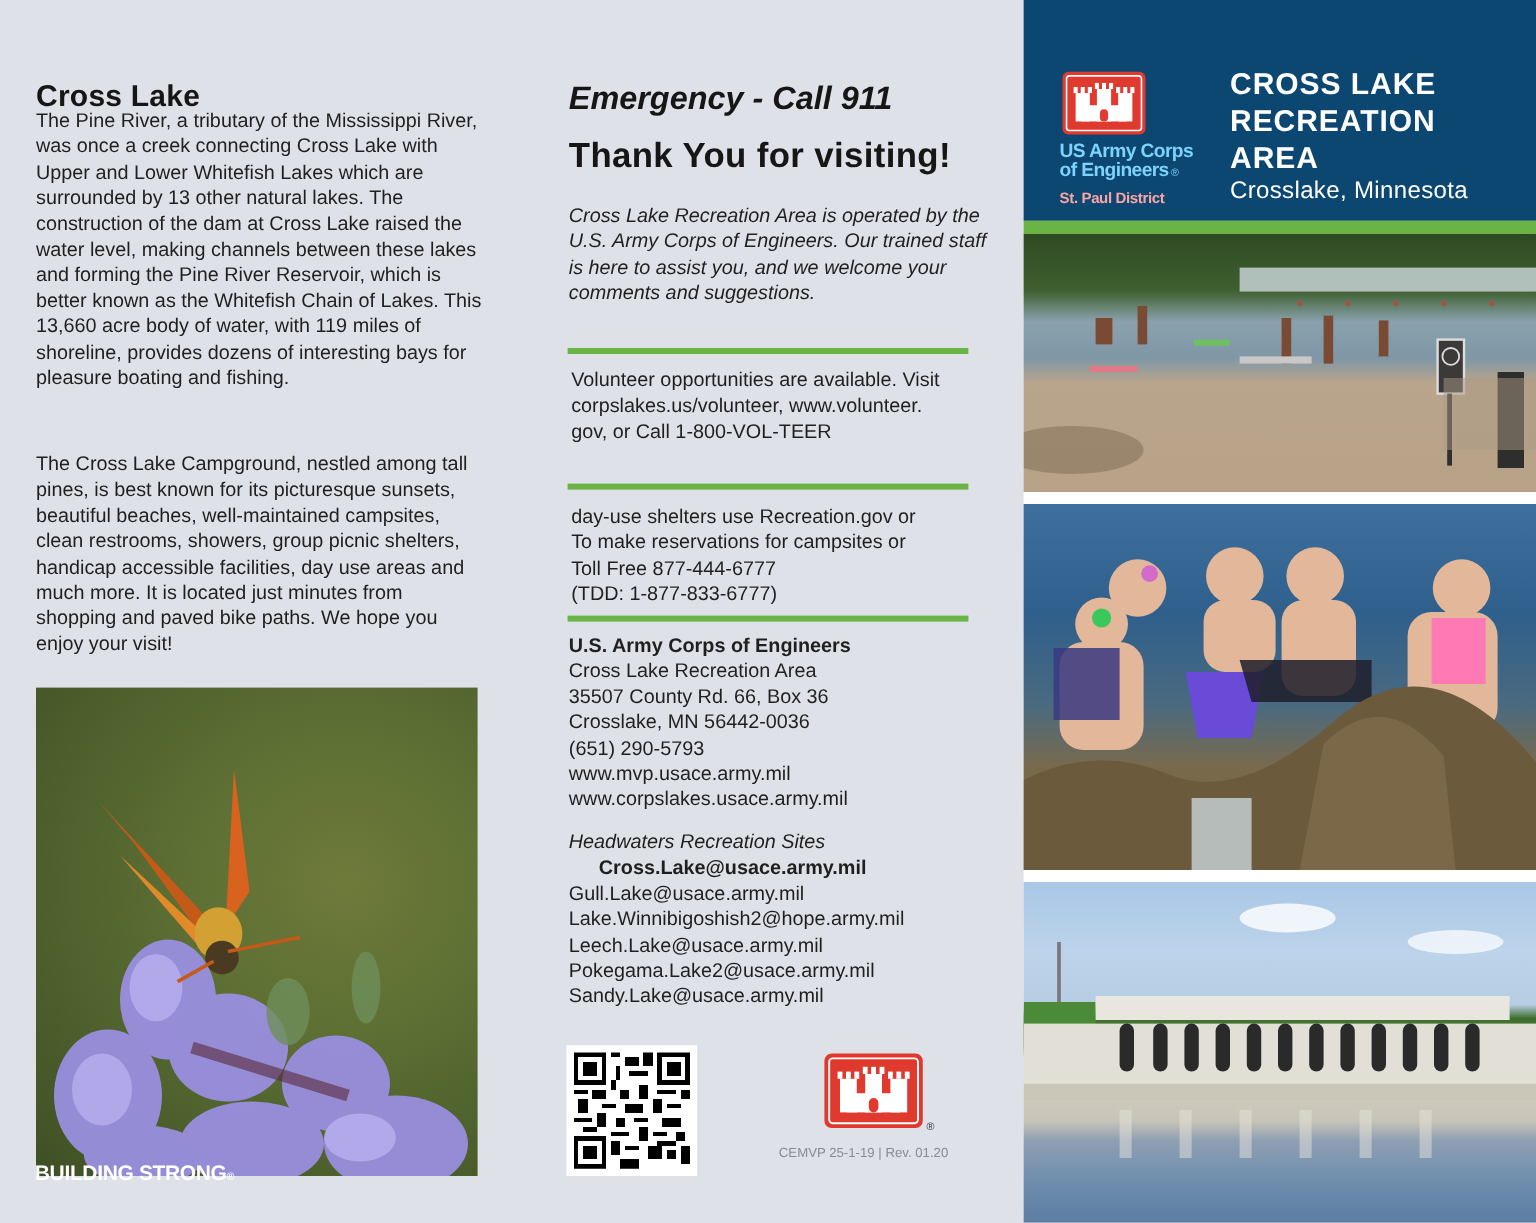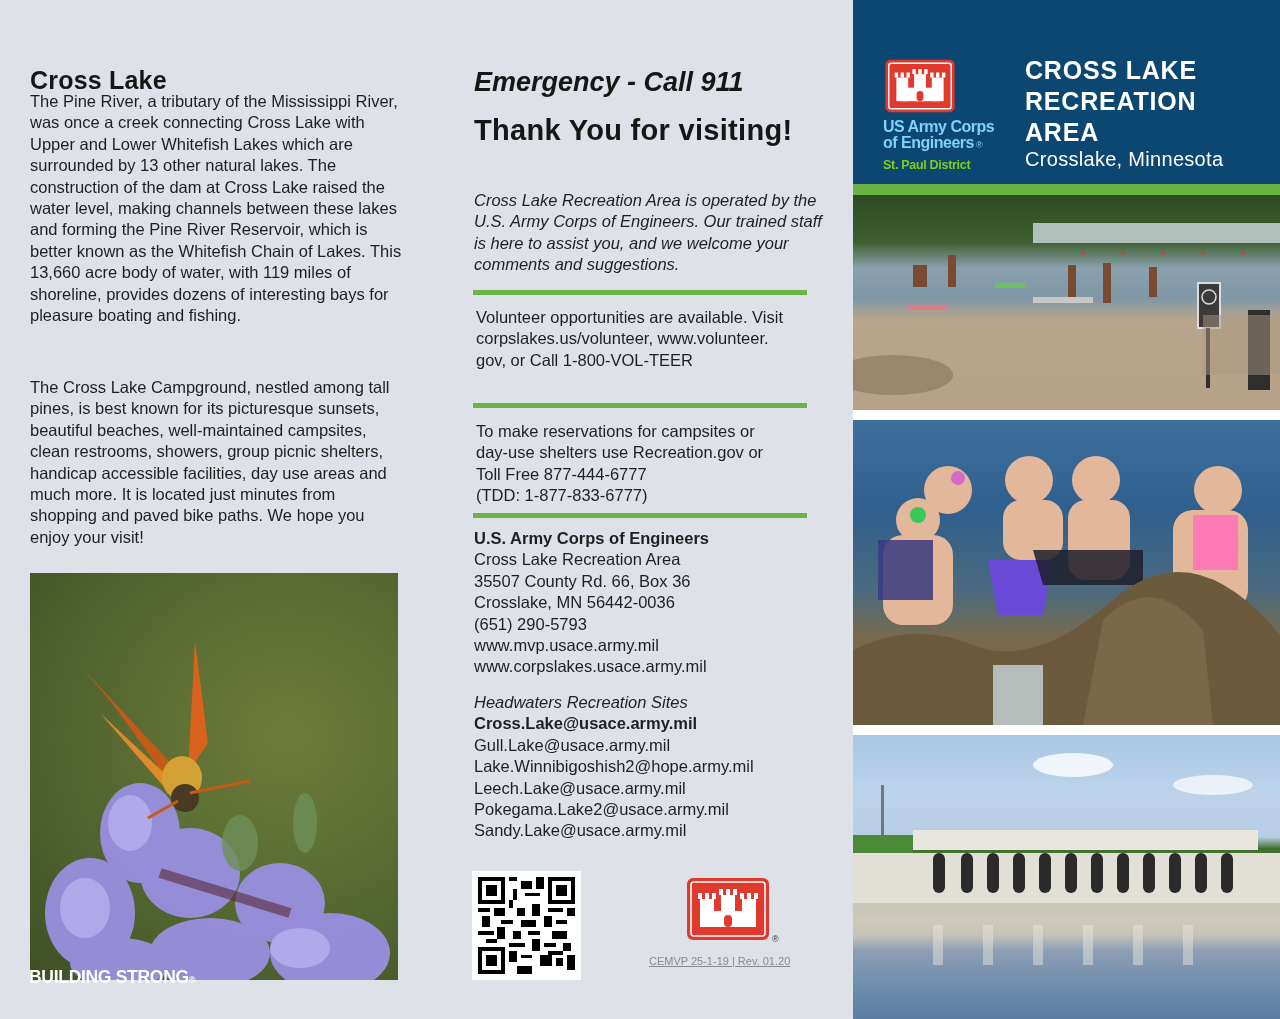--- a/index.html
+++ b/index.html
@@ -16,45 +16,45 @@
   .body-text { position: absolute; left: 30px; font-size: 16.5px; line-height: 21.4px; color: #1f1f1f; width: 372px; }
   #p1 { top: 91px; }
   #p2 { top: 377px; }
   .butterfly { position: absolute; left: 30px; top: 573px; width: 368px; height: 407px; overflow: hidden;
     background: radial-gradient(ellipse at 70% 40%, #6e7a3a 0%, #5e7034 35%, #4d5f2c 70%, #3f4f25 100%); }
 
   
   .emergency { position: absolute; left: 474px; top: 67px; font-size: 27px; font-weight: bold; font-style: italic; color: #161616; text-align: right; }
   .thanks { position: absolute; left: 474px; top: 114px; font-size: 29px; font-weight: bold; color: #161616; letter-spacing: 0.3px; }
   .mid-text { position: absolute; left: 474px; font-size: 16.5px; line-height: 21.4px; color: #1f1f1f; width: 350px; }
-  #operated { top: 170px; font-style: italic; margin-top: 20px; }
+  #operated { top: 170px; font-style: italic; }
   .green-rule { position: absolute; left: 473px; width: 334px; height: 5px; background: #6ab446; }
   #rule1 { top: 290px; }
   #rule2 { top: 403px; }
   #rule3 { top: 513px; }
   #volunteer { top: 307px; left: 476px; }
   #reserve { top: 421px; left: 476px; }
   #contact { top: 528px; }
   #contact .bold { font-weight: bold; }
   #sites { top: 692px; }
   #sites .italic { font-style: italic; }
-  #sites .bold { font-weight: bold; }
+  #sites .bold { font-weight: bold; margin-left: 25px; }
   .qr { position: absolute; left: 472px; top: 871px; width: 109px; height: 109px; background: #fff; padding: 6px; }
   .qr svg { width: 97px; height: 97px; display: block; }
   .castle-small { position: absolute; left: 686px; top: 877px; width: 84px; height: 64px; }
   .reg-small { position: absolute; left: 772px; top: 934px; font-size: 9px; color: #333; }
-  .doc-code { position: absolute; left: 649px; top: 955px; font-size: 11px; color: #8a8a8f; text-decoration: underline; }
+  .doc-code { position: absolute; left: 649px; top: 955px; font-size: 11px; color: #8a8a8f; }
 
   
   .banner { position: absolute; left: 0; top: 0; width: 427px; height: 184px; background: #0c4772; }
   .banner-green { position: absolute; left: 0; top: 184px; width: 427px; height: 11px; background: #6ab446; }
   .castle-big { position: absolute; left: 30px; top: 59px; width: 74px; height: 54px; }
   .usace-name { position: absolute; left: 30px; top: 119px; color: #7dd3fc; font-weight: bold; font-size: 16px; line-height: 15.5px; letter-spacing: -0.5px; }
   .usace-reg { font-size: 9px; font-weight: normal; margin-left: 2px; }
-  .district { position: absolute; left: 30px; top: 158px; color: #84cc16; font-size: 12.5px; letter-spacing: -0.3px; font-weight: bold; }
+  .district { position: absolute; left: 30px; top: 158px; color: #fca5a5; font-size: 12.5px; letter-spacing: -0.3px; font-weight: bold; }
   .area-title { position: absolute; left: 172px; top: 55px; color: #fff; font-weight: bold; font-size: 25px; line-height: 31px; letter-spacing: 0.8px; }
   .area-sub { position: absolute; left: 172px; top: 148px; color: #fff; font-size: 20px; letter-spacing: 0.3px; text-align: right; }
 
   .photo { position: absolute; left: 0; width: 427px; overflow: hidden; }
   #photo-beach { top: 195px; height: 215px;
     background: linear-gradient(180deg, #2e4a22 0%, #3f6030 22%, #8aa1ad 34%, #7f97a6 48%, #b9a58c 58%, #b7a287 100%); }
   #photo-kids { top: 420px; height: 305px;
     background: linear-gradient(180deg, #3f6f9c 0%, #2f5f8c 30%, #4a6a80 55%, #7a6a4c 72%, #6d5e42 100%); }
   #photo-dam { top: 735px; height: 284px;
     background: linear-gradient(180deg, #a9c7e6 0%, #bcd3ea 20%, #b7cde3 36%, #3e6f2e 40%, #5a8a3c 48%, #d7d3c6 52%, #c8c4b8 70%, #8e9fb3 76%, #6e8dae 88%, #5c7ea3 100%); }
@@ -111,22 +111,22 @@
 <p id="operated" class="mid-text">Cross Lake Recreation Area is operated by the U.S. Army Corps of Engineers. Our trained staff is here to assist you, and we welcome your comments and suggestions.</p>
 
 <div id="rule1" class="green-rule"></div>
 <div id="volunteer" class="mid-text">
   <div>Volunteer opportunities are available. Visit</div>
   <div>corpslakes.us/volunteer, www.volunteer.</div>
   <div>gov, or Call 1-800-VOL-TEER</div>
 </div>
 <div id="rule2" class="green-rule"></div>
 <div id="reserve" class="mid-text">
+  <div>day-use shelters use Recreation.gov or</div>
   <div>To make reservations for campsites or</div>
-  <div>day-use shelters use Recreation.gov or</div>
   <div>Toll Free 877-444-6777</div>
   <div>(TDD: 1-877-833-6777)</div>
 </div>
 <div id="rule3" class="green-rule"></div>
 
 <div id="contact" class="mid-text">
   <div class="bold">U.S. Army Corps of Engineers</div>
   <div>Cross Lake Recreation Area</div>
   <div>35507 County Rd. 66, Box 36</div>
   <div>Crosslake, MN  56442-0036</div>

